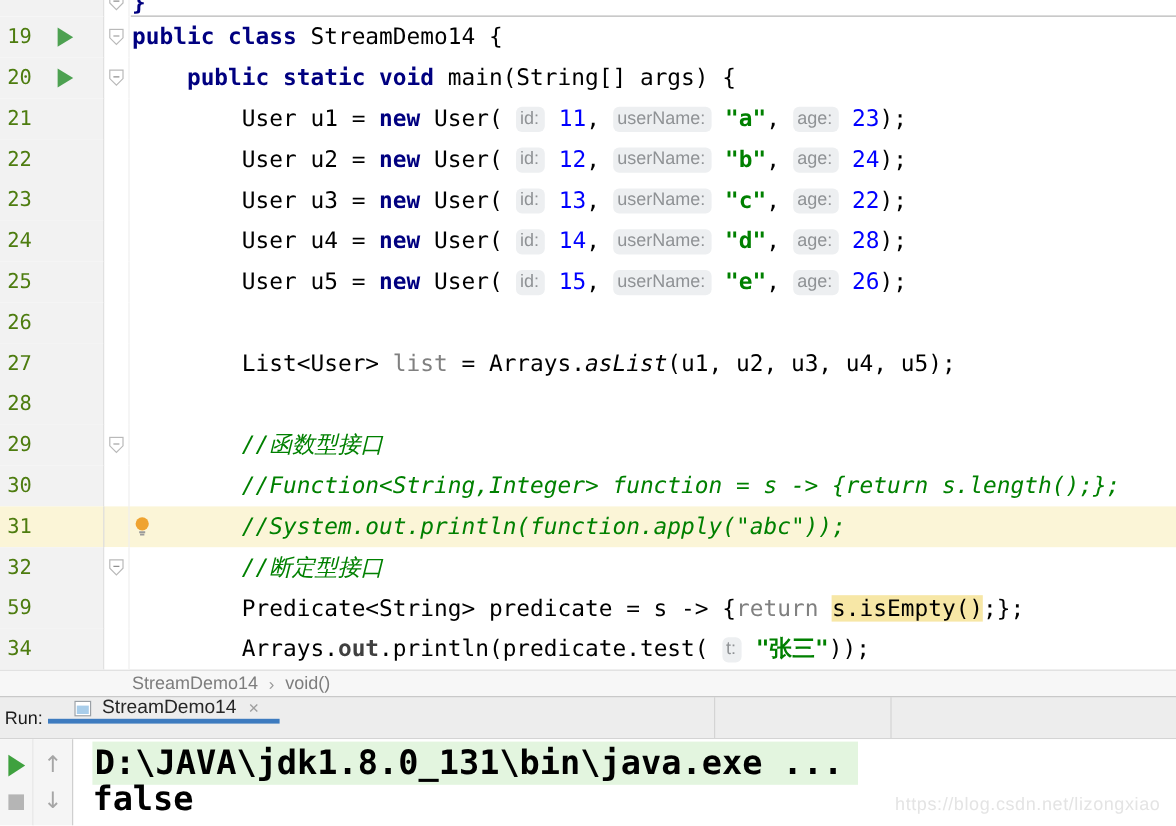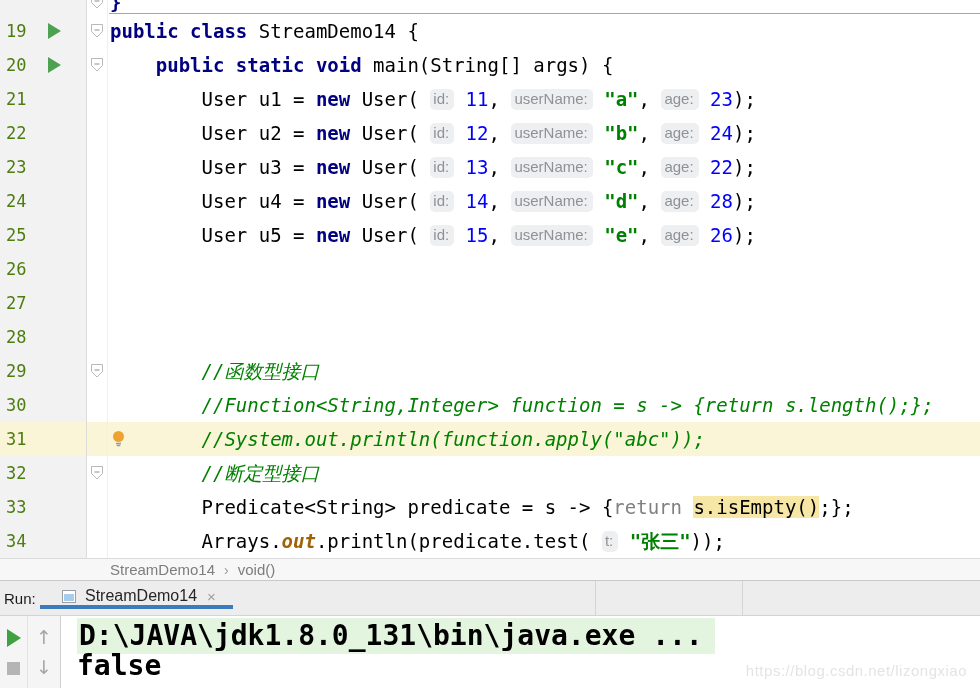--- a/index.html
+++ b/index.html
@@ -32,35 +32,35 @@
   .row.partial .codeline{margin-top:-15px}
   .row.partial .foldwrap{top:2px}
   .row.partial::after{content:'';position:absolute;left:109px;right:0;bottom:0;height:1px;background:#a6a6a6}
 
   .tk-kw{color:var(--kw);font-weight:bold}
   .tk-num{color:var(--number)}
   .tk-str{color:var(--string);font-weight:bold}
   .tk-cmt{color:var(--comment);font-style:italic}
   .tk-gray{color:#808080}
   .tk-it{font-style:italic}
-  .tk-fld{color:#a16207;font-style:italic;font-weight:bold}
+  .tk-fld{color:#404040;font-weight:bold}
   .tk-hl{background:var(--exprhl)}
   .hint{display:inline-block;font-family:"Liberation Sans",sans-serif;font-size:15px;
     line-height:20px;color:#8f9295;background:#edeff1;border-radius:5px;
     padding:0 5px 1px 3px;vertical-align:2px}
 
   
   .breadcrumbs{height:22px;background:#f7f7f7;border-top:1px solid #dcdcdc;
     display:flex;align-items:center;padding-left:110px;font-size:15px;color:#7d7d7d}
   .crumb{cursor:default}
   .crumb-sep{margin:0 9px;color:#9a9a9a;font-size:14px}
 
   
   .runheader{height:36px;background:#ededed;border-top:1px solid #c9c9c9;
-    border-bottom:1px solid #d4d4d4;display:flex;align-items:center;position:relative}
+    border-bottom:1px solid #d4d4d4;display:flex;align-items:flex-start;position:relative}
   .run-label{align-self:center;margin-left:4px;font-size:15px;color:#1a1a1a;width:36px}
   .run-tab{margin-left:0;width:193px;display:flex;align-items:center;
     padding-left:22px;border-bottom:4px solid var(--accent);position:relative}
   .tabicon{width:14px;height:13px;border:1px solid #9aa0a6;background:#fff;position:relative;flex:none}
   .tabicon::after{content:'';position:absolute;left:1px;right:1px;top:3px;bottom:1px;background:#a8cdea}
   .run-tab-title{margin-left:9px;font-size:16px;color:#262626;white-space:nowrap}
   .tab-close{margin-left:10px;color:#9e9e9e;font-size:15px}
   .vdiv{position:absolute;top:0;bottom:0;width:1px;background:#d4d4d4}
 
   
@@ -164,20 +164,21 @@
             <span class="num">26</span>
           </div>
           <div class="foldcol"></div>
           <div class="codeline"></div>
         </div>
         <div class="row">
           <div class="gut">
             <span class="num">27</span>
           </div>
           <div class="foldcol"></div>
+          <div class="codeline"><span class="tk-pl">        List&lt;User&gt; </span><span class="tk-gray">list</span><span class="tk-pl"> = Arrays.</span><span class="tk-it">asList</span><span class="tk-pl">(u1, u2, u3, u4, u5);</span></div>
         </div>
         <div class="row">
           <div class="gut">
             <span class="num">28</span>
           </div>
           <div class="foldcol"></div>
           <div class="codeline"></div>
         </div>
         <div class="row">
           <div class="gut">
@@ -216,21 +217,21 @@
           <div class="foldcol">
             <span class="foldwrap"><svg width="13" height="15" viewBox="0 0 13 15">
                 <path d="M1 1 H12 V8 L6.5 13.5 L1 8 Z" fill="#ffffff" stroke="#b9b9b9"></path>
                 <path d="M4 6.5 H9" stroke="#8f8f8f"></path>
               </svg></span>
           </div>
           <div class="codeline"><span class="tk-pl">        </span><span class="tk-cmt">//断定型接口</span></div>
         </div>
         <div class="row">
           <div class="gut">
-            <span class="num">33</span>
+            <span class="num">59</span>
           </div>
           <div class="foldcol"></div>
           <div class="codeline"><span class="tk-pl">        Predicate&lt;String&gt; predicate = s -&gt; {</span><span class="tk-gray">return</span><span class="tk-pl"> </span><span class="tk-hl">s.isEmpty()</span><span class="tk-pl">;};</span></div>
         </div>
         <div class="row">
           <div class="gut">
             <span class="num">34</span>
           </div>
           <div class="foldcol"></div>
           <div class="codeline"><span class="tk-pl">        Arrays.</span><span class="tk-fld">out</span><span class="tk-pl">.println(predicate.test( </span><span class="hint">t:</span><span class="tk-pl"> </span><span class="tk-str">"张三"</span><span class="tk-pl">));</span></div>

